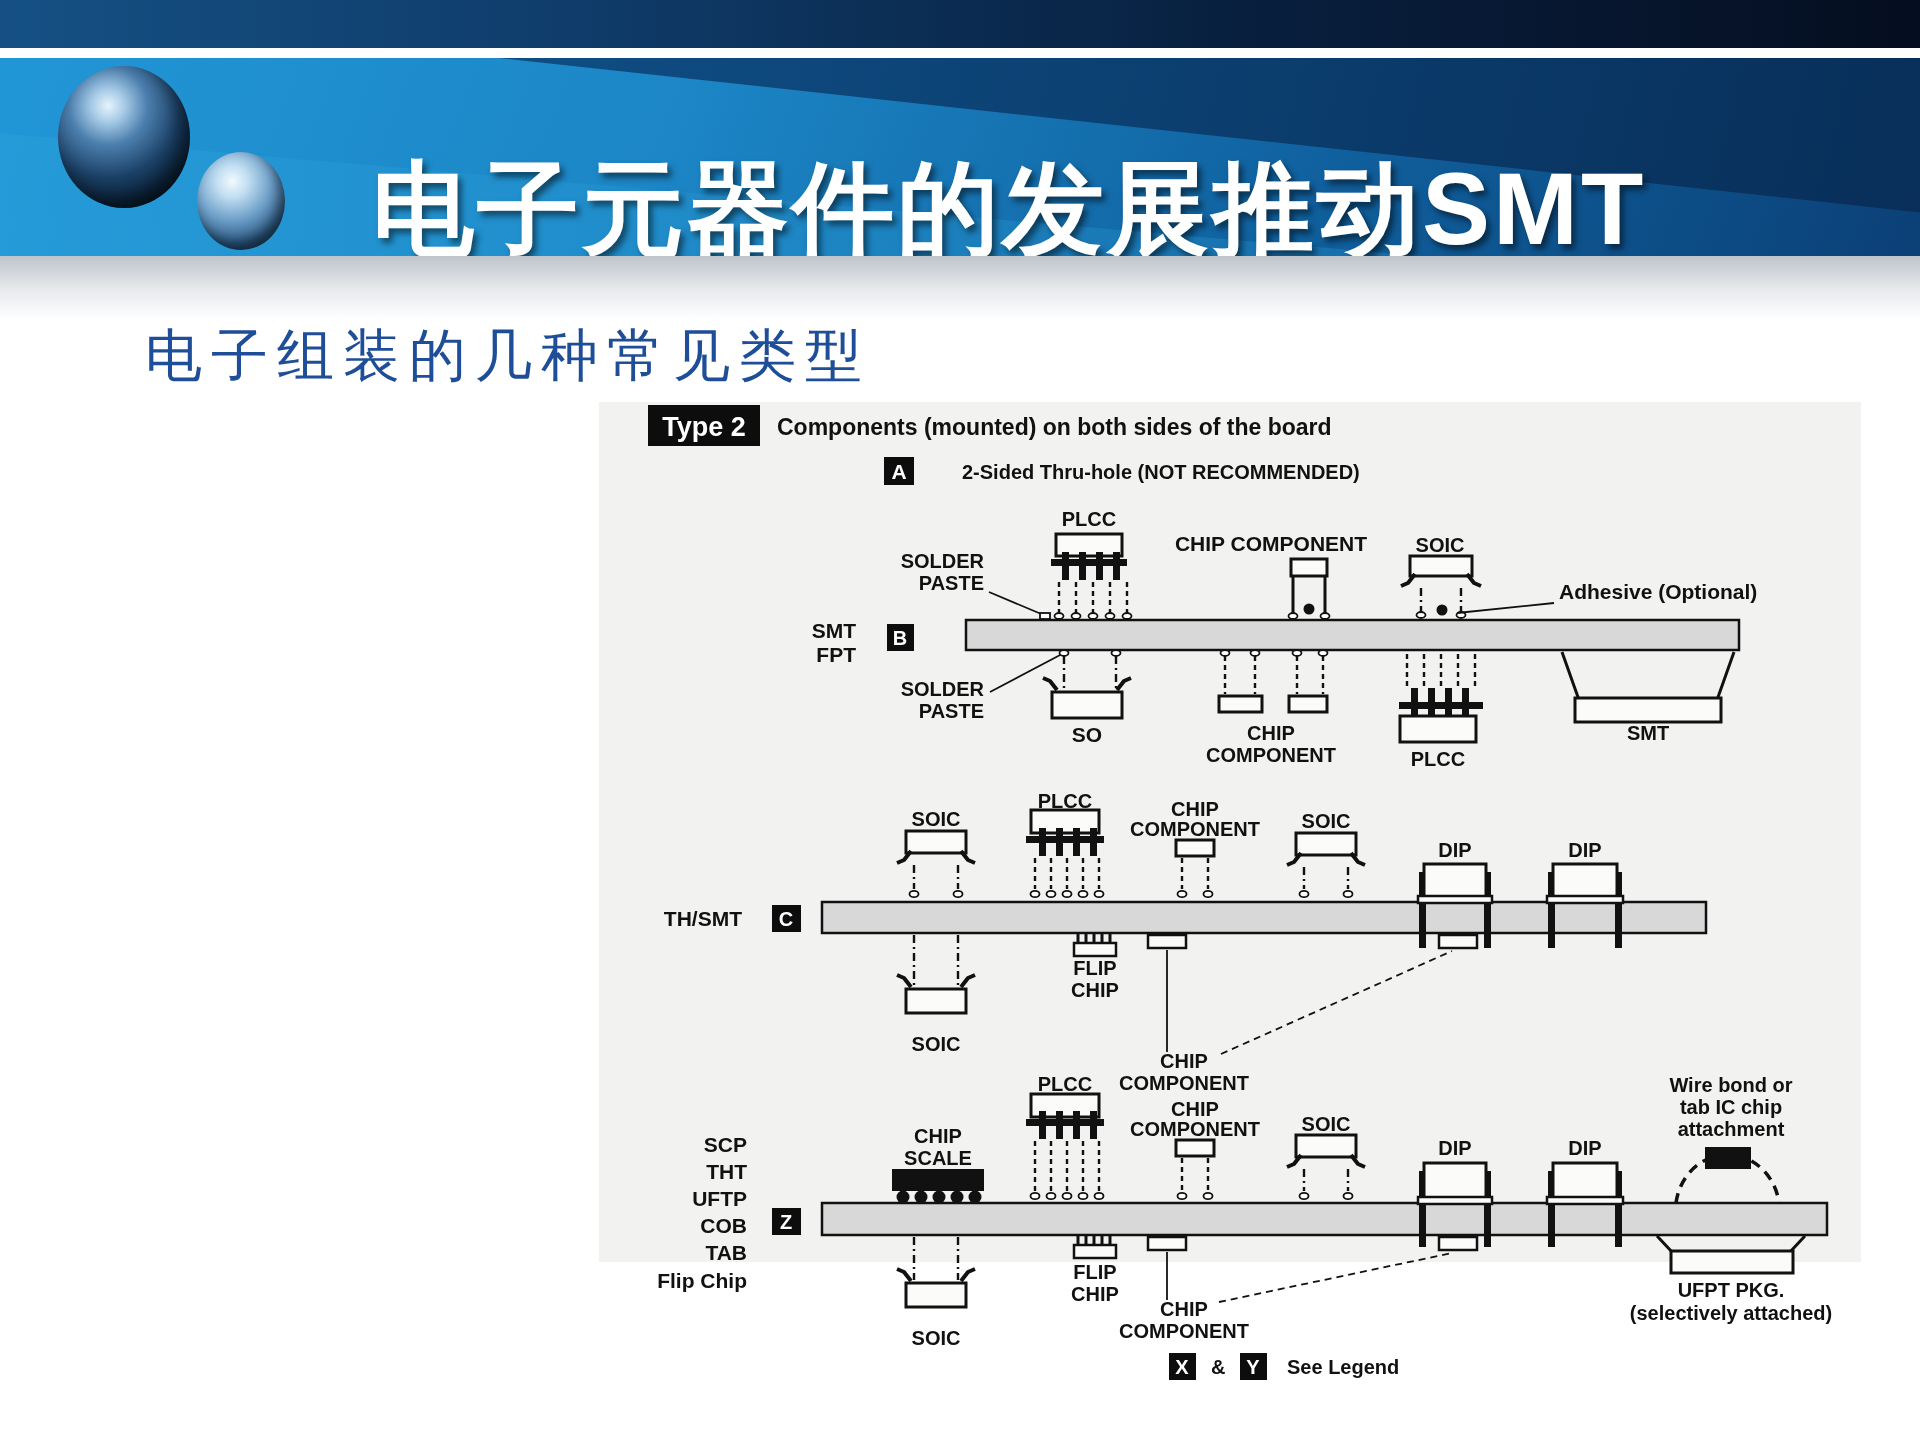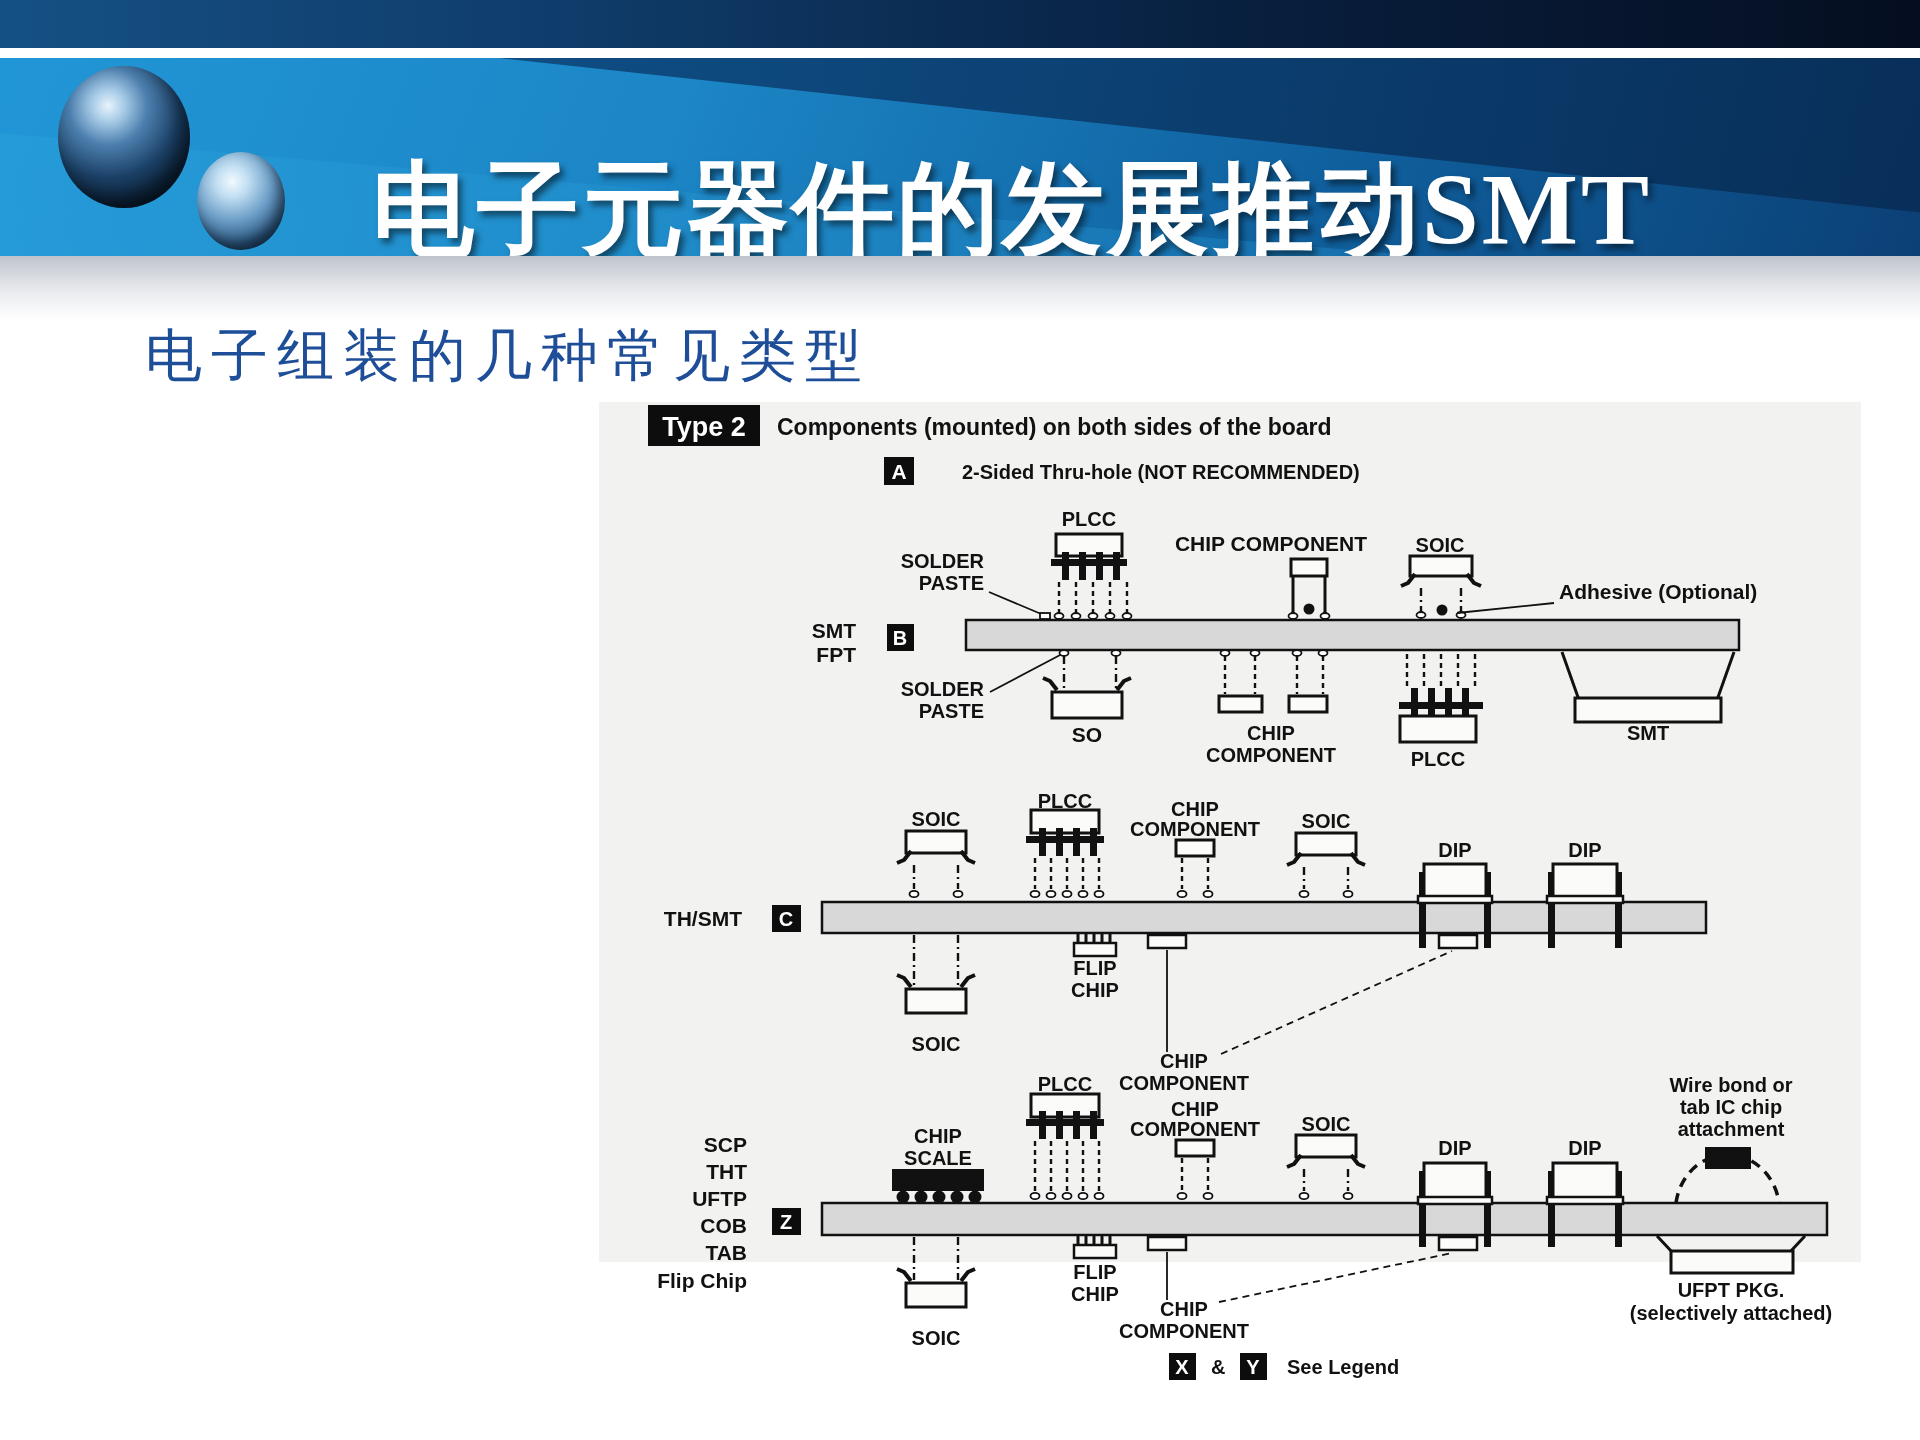--- a/index.html
+++ b/index.html
@@ -13,21 +13,21 @@
   .hdr-band{position:absolute;left:0;top:58px;width:1920px;height:198px;overflow:hidden;
     background:linear-gradient(112deg,#2196d6 0%,#1c86c6 35%,#10619f 68%,#0b4076 100%);}
   .hdr-band::before{content:"";position:absolute;inset:0;
     clip-path:polygon(26% 0,100% 0,100% 78%);
     background:linear-gradient(100deg,#0e4d86,#082c55);opacity:.88;}
   .hdr-band::after{content:"";position:absolute;inset:0;
     clip-path:polygon(0 38%,0 100%,74% 100%);
     background:linear-gradient(80deg,#2ba3dd,#1a7ab8);opacity:.45;}
   .slide-title{position:absolute;left:372px;top:84px;z-index:5;color:#fff;
     font-size:102px;font-weight:bold;letter-spacing:3px;white-space:nowrap;
-    font-family:Liberation Serif, serif;
+    font-family:Liberation Sans, sans-serif;
     text-shadow:4px 5px 6px rgba(0,0,0,.5);}
   .sphere{position:absolute;border-radius:50%;z-index:6;}
   .sphere.big{left:58px;top:66px;width:132px;height:142px;
     background:radial-gradient(circle at 38% 28%,#e8f3fb 0%,#a9cde8 12%,#4c7fae 30%,#1b4066 55%,#0a2036 78%,#04101f 100%);
     box-shadow:inset -8px -10px 18px rgba(0,0,0,.5);}
   .sphere.small{left:197px;top:152px;width:88px;height:98px;
     background:radial-gradient(circle at 40% 30%,#f2f9fe 0%,#c2dff2 18%,#6d9fc8 45%,#2a567f 72%,#102a42 100%);
     box-shadow:inset -5px -7px 12px rgba(0,0,0,.45);}
   .hdr-fade{position:absolute;left:0;top:256px;width:1920px;height:64px;
     background:linear-gradient(180deg,#bfc4cc 0%,#e9ebee 55%,#ffffff 100%);}

